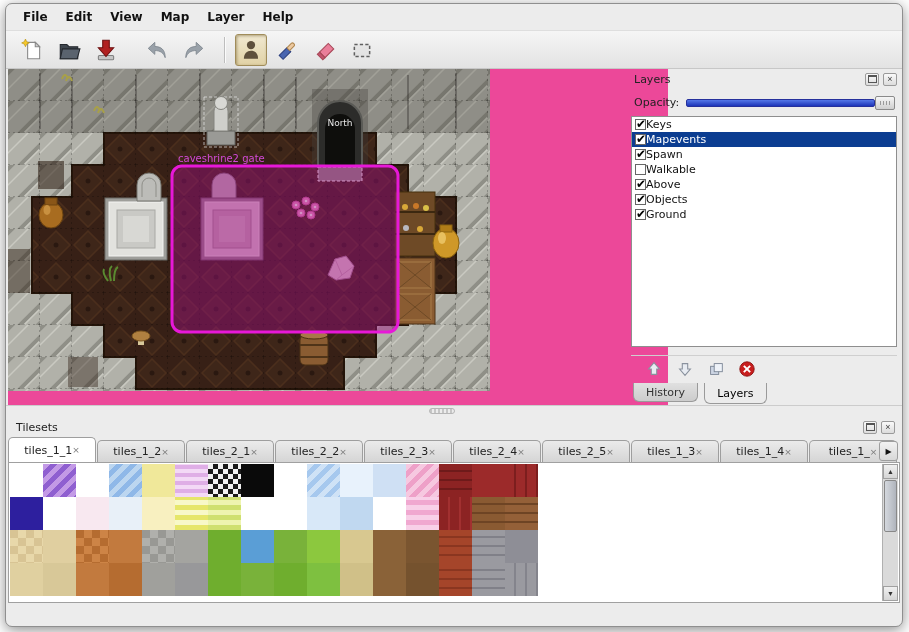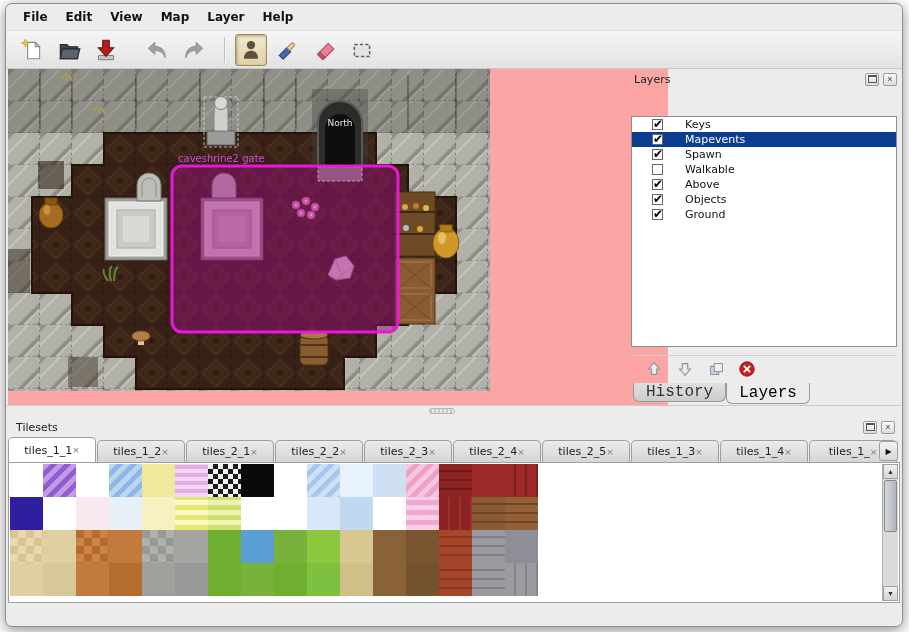--- a/index.html
+++ b/index.html
@@ -17,21 +17,21 @@
   .toolbar { position:absolute; left:0; top:26px; right:0; height:39px; display:flex; align-items:center; padding-left:10px;
              background:linear-gradient(#f5f5f5,#e3e3e3); border-top:1px solid #dedede; border-bottom:1px solid #c7c7c7; }
   .tbtn { width:32px; height:32px; border:1px solid transparent; border-radius:3px; background:transparent;
           display:flex; align-items:center; justify-content:center; padding:0; margin-right:5px; }
   .tbtn svg { width:24px; height:24px; }
   .tbtn.active { background:linear-gradient(#f1e9d1,#e1d2a6); border:1px solid #a08c5a; box-shadow:inset 1px 1px 3px rgba(90,70,20,.45); }
   .tb-gap { width:14px; flex:0 0 auto; }
   .tb-sep { width:0; height:26px; border-left:1px solid #bdbdbd; border-right:1px solid #fbfbfb; margin:0 9px; flex:0 0 auto; }
 
   
-  .map-area { position:absolute; left:2px; top:65px; width:660px; height:336px; background:#fca5a5; overflow:hidden; }
+  .map-area { position:absolute; left:2px; top:65px; width:660px; height:336px; background:#ec4899; overflow:hidden; }
   .map-svg { position:absolute; left:0; top:0; display:block; }
   .map-svg text { font-family:"DejaVu Sans",sans-serif; }
 
   .vsplit { position:absolute; left:615px; top:65px; width:5px; height:336px; }
 
   
   .layers-panel { position:absolute; left:620px; top:65px; width:276px; height:336px; }
   .panel-title { position:absolute; left:0; top:0; right:0; height:20px; display:flex; align-items:center;
                  padding:0 5px 0 8px; font-size:11px; color:#222; }
   .panel-title .spacer { flex:1; }
@@ -42,31 +42,31 @@
   .op-label { position:absolute; left:0; top:2px; }
   .slider { position:absolute; left:52px; right:0; top:1px; height:16px; }
   .slider-fill { position:absolute; left:0; right:20px; top:4px; height:8px; border:1px solid #26309c; border-radius:2px;
                  background:linear-gradient(180deg,#5578e8,#1c34b8); }
   .slider-handle { position:absolute; right:0; top:1px; width:20px; height:14px; border:1px solid #8a8a8a; border-radius:2px;
                    background:linear-gradient(#f6f6f6,#cfcfcf); }
   .slider-handle::after { content:""; position:absolute; left:4px; right:4px; top:4px; bottom:4px;
                    background:repeating-linear-gradient(90deg,#9a9a9a 0 1px,transparent 1px 3px); }
   .layer-list { position:absolute; left:5px; right:5px; top:47px; height:231px; background:#fff; border:1px solid #8e8e8e;
                 overflow:hidden; font-size:11px; }
-  .layer-row { height:15px; display:flex; align-items:center; padding-left:20px; gap:22px; color:#111; }
+  .layer-row { height:15px; display:flex; align-items:center; padding-left:3px; gap:0; color:#111; }
   .layer-row[data-selected="true"] { background:#0b3d91; color:#fff; }
   .cb { width:11px; height:11px; background:#fff; border:1px solid #666; position:relative; flex:0 0 auto; }
   .cb[data-checked="true"]::after { content:"✔"; position:absolute; left:0; top:-3px; font-size:12px; color:#000; }
   .layer-tools { position:absolute; left:5px; right:5px; top:286px; height:26px; border-top:1px solid #cfcfcf;
                  display:flex; align-items:center; gap:9px; padding-left:12px; }
   .ltool { width:22px; height:22px; display:flex; align-items:center; justify-content:center; background:transparent; border:none; padding:0; }
   .ltool svg { width:18px; height:18px; }
   .panel-tabs { position:absolute; left:7px; top:314px; height:22px; display:flex; align-items:flex-start; }
-  .ptab { height:19px; padding:0 12px; display:flex; align-items:center; font-size:16px; color:#333;
-          background:linear-gradient(#e0e0e0,#cccccc); border:1px solid #9a9a9a; border-top:none; border-radius:0 0 6px 6px; margin-right:0;font-family:Liberation Mono, monospace; }
+  .ptab { height:19px; padding:0 12px; display:flex; align-items:center; font-size:11px; color:#333;
+          background:linear-gradient(#e0e0e0,#cccccc); border:1px solid #9a9a9a; border-top:none; border-radius:0 0 6px 6px; margin-right:6px; }
   .ptab[data-active="true"] { background:#ececec; height:21px; color:#000; }
 
   
   .hsplit { position:absolute; left:0; top:401px; right:0; height:10px; border-top:1px solid #cccccc; }
   .hsplit .grip { position:absolute; left:423px; top:2px; width:26px; height:6px; border:1px solid #b6b6b6; border-radius:3px;
                   background:repeating-linear-gradient(90deg,#c6c6c6 0 2px,#ececec 2px 4px); }
 
   
   .tilesets-panel { position:absolute; left:2px; top:413px; width:892px; height:186px; }
   .ts-tabs { position:absolute; left:0; top:20px; right:0; height:26px; display:flex; align-items:flex-end;
@@ -305,20 +305,27 @@
   </div>
 
   <div class="vsplit"></div>
 
   <div class="layers-panel">
     <div class="panel-title">
       <span>Layers</span>
       <span class="spacer"></span>
       <button class="win-btn float-btn"></button>
       <button class="win-btn">×</button>
+    </div>
+    <div class="opacity-row">
+      <span class="op-label">Opacity:</span>
+      <div class="slider">
+        <div class="slider-fill"></div>
+        <div class="slider-handle"></div>
+      </div>
     </div>
     <div class="layer-list">
       <div class="layer-row" data-selected="false">
         <span class="cb" data-checked="true"></span>
         <span>Keys</span>
       </div>
       <div class="layer-row" data-selected="true">
         <span class="cb" data-checked="true"></span>
         <span>Mapevents</span>
       </div>

